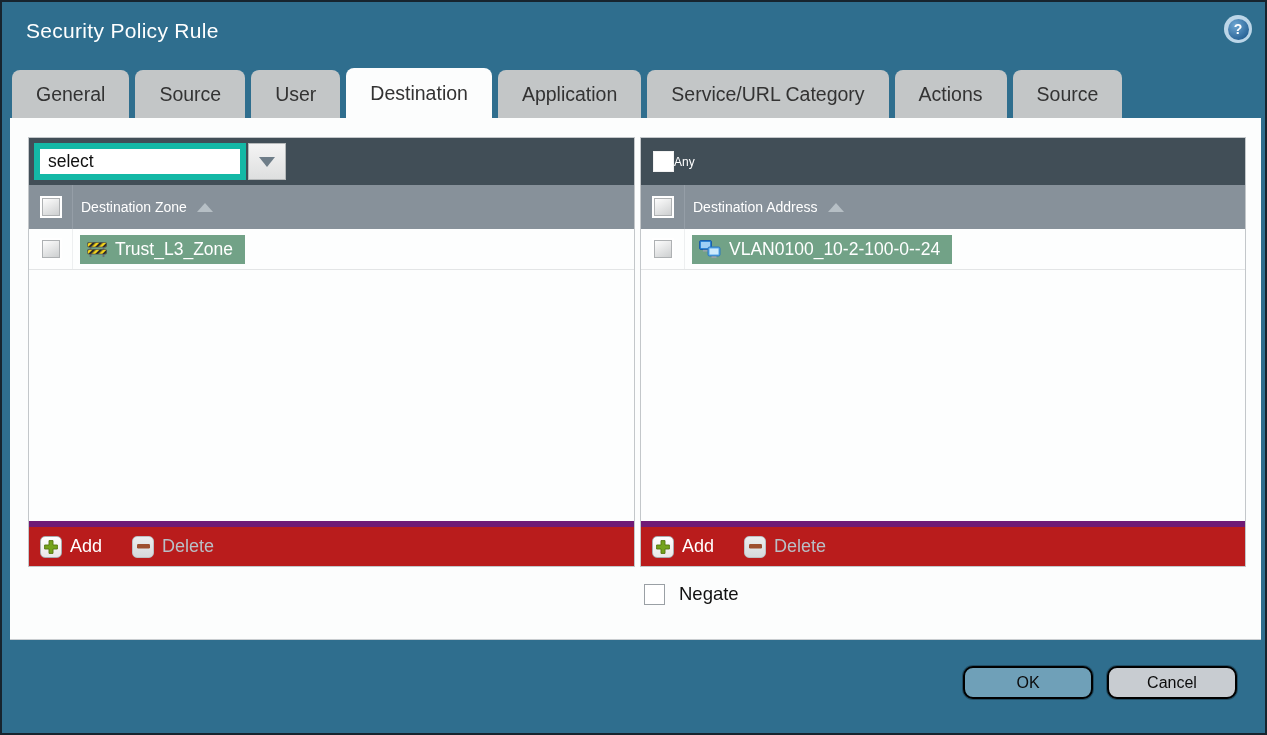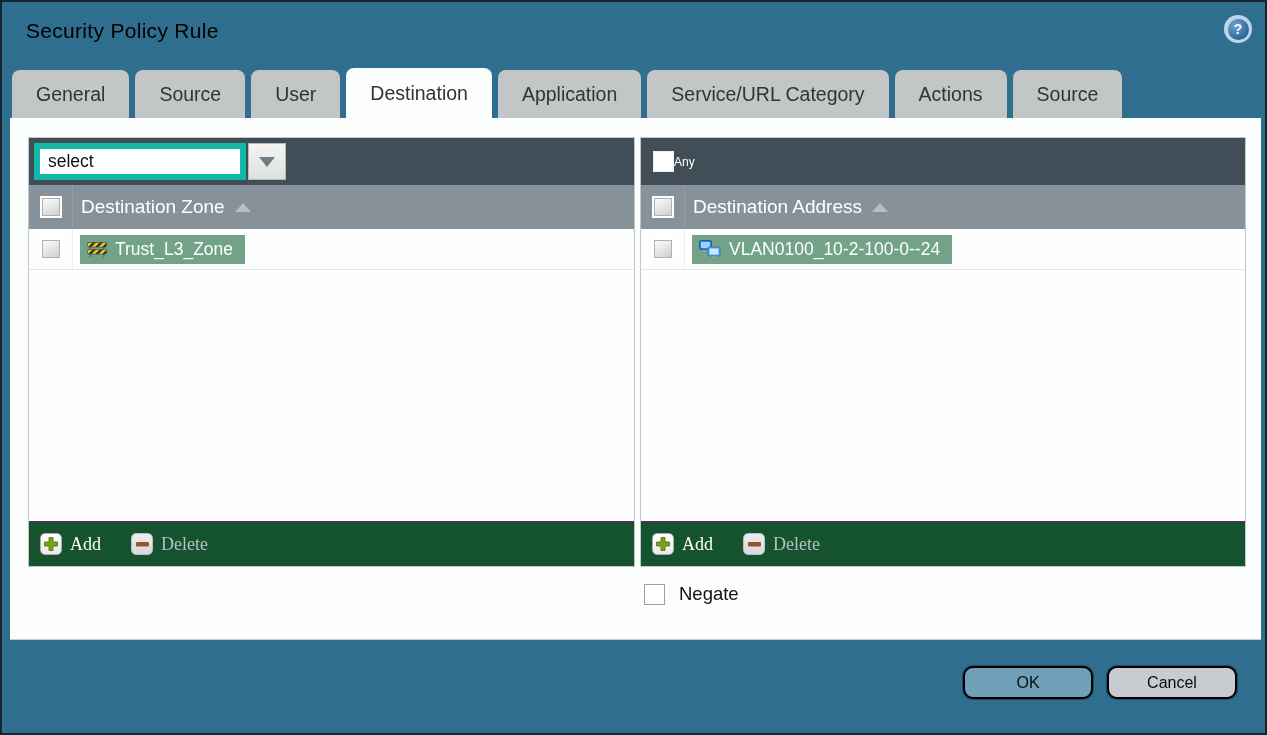--- a/index.html
+++ b/index.html
@@ -4,21 +4,21 @@
 <style>
   html,body{margin:0;padding:0;background:#444;}
   *{box-sizing:border-box;}
   .dialog{
     position:relative;width:1267px;height:735px;
     background:#2f6e8e;border:2px solid #17242e;overflow:hidden;
     font-family:"Liberation Sans", sans-serif;
   }
   
   .titlebar{position:absolute;left:0;top:0;right:0;height:66px;}
-  .title{position:absolute;left:24px;top:17px;font-size:21px;color:#000000;letter-spacing:.3px;}
+  .title{position:absolute;left:24px;top:17px;font-size:21px;color:#ffffff;letter-spacing:.3px;}
   .help{position:absolute;right:13px;top:13px;width:28px;height:28px;border-radius:50%;
         background:#bcd6e8;display:flex;align-items:center;justify-content:center;cursor:pointer;}
   .help-inner{width:21px;height:21px;border-radius:50%;
         background:radial-gradient(circle at 35% 30%, #6ea6d2, #2a6497 75%);
         color:#fff;font-weight:bold;font-size:14px;line-height:21px;text-align:center;}
   
   .tabs{position:absolute;left:10px;top:66px;right:10px;height:50px;display:flex;align-items:flex-end;gap:6px;z-index:2;}
   .tab{height:48px;background:#c3c6c7;border-radius:8px 8px 0 0;display:flex;align-items:center;
        justify-content:center;padding:10px 24px;font-size:19.5px;color:#333;cursor:pointer;white-space:nowrap;}
   .tab.active{height:50px;background:#fcfdfd;}
@@ -40,32 +40,32 @@
             border-top:10px solid #6e7d88;}
   
   .any-label{color:#fff;font-size:12px;}
   
   .col-header{flex:0 0 44px;background:#87919a;display:flex;align-items:center;color:#fff;}
   .cb-cell{width:44px;flex:0 0 44px;align-self:stretch;display:flex;align-items:center;
            justify-content:center;border-right:1px solid #959ea7;}
   .checkbox{width:18px;height:18px;background:linear-gradient(150deg,#fdfdfd,#cdcfd0);
             border:1px solid #aeb1b3;box-shadow:0 0 0 2px #ffffff;cursor:pointer;}
   .checkbox.plain{background:#ffffff;border:1px solid #f2f2f2;box-shadow:none;width:21px;height:21px;margin-left:7px;}
-  .col-label{font-size:19px;margin-left:8px;cursor:pointer;}
+  .col-label{font-size:14px;margin-left:8px;cursor:pointer;}
   .sort-asc{width:0;height:0;border-left:8px solid transparent;border-right:8px solid transparent;
             border-bottom:9px solid #b6bfc5;margin-left:10px;}
   
   .panel-body{flex:1 1 auto;overflow:hidden;background:#fdfefe;}
   .grid-row{height:41px;display:flex;align-items:center;border-bottom:1px solid #e3e5e6;}
   .grid-row .cb-cell{border-right:1px solid #edeff0;}
   .chip{display:inline-flex;align-items:center;gap:8px;background:#72a287;color:#fff;
         font-size:17.5px;height:29px;padding:0 12px 0 7px;margin-left:7px;cursor:pointer;text-align:center;}
   
-  .panel-footer{flex:0 0 45px;background:#14532d;border-top:1px solid #701a75;
-                display:flex;align-items:center;padding-left:11px;gap:30px;font-family:Liberation Serif, serif;}
+  .panel-footer{flex:0 0 45px;background:#b91c1c;border-top:6px solid #701a75;
+                display:flex;align-items:center;padding-left:11px;gap:30px;}
   .tool{display:flex;align-items:center;gap:8px;font-size:18px;cursor:pointer;}
   .tool.add{color:#ffffff;}
   .tool.del{color:#b9bfc6;}
   .tool-icon{width:22px;height:22px;border-radius:5px;display:flex;align-items:center;justify-content:center;}
   .tool.add .tool-icon{background:linear-gradient(#ffffff,#e9e9e9);border:1px solid #a9adb0;}
   .tool.del .tool-icon{background:linear-gradient(#eceeef,#d6d9dc);border:1px solid #bcc0c3;}
   
   .negate{position:absolute;left:634px;top:465px;display:flex;align-items:center;gap:14px;}
   .negate .box{width:21px;height:21px;background:#fff;border:1px solid #9aa0a5;cursor:pointer;}
   .negate .lbl{font-size:18.5px;color:#111;}

